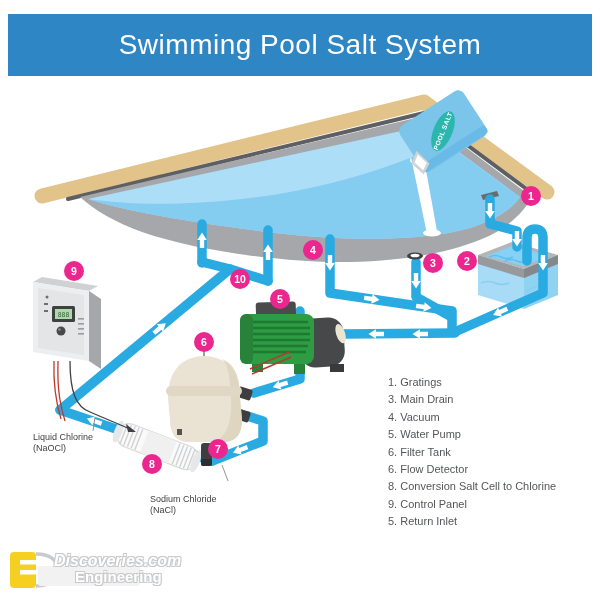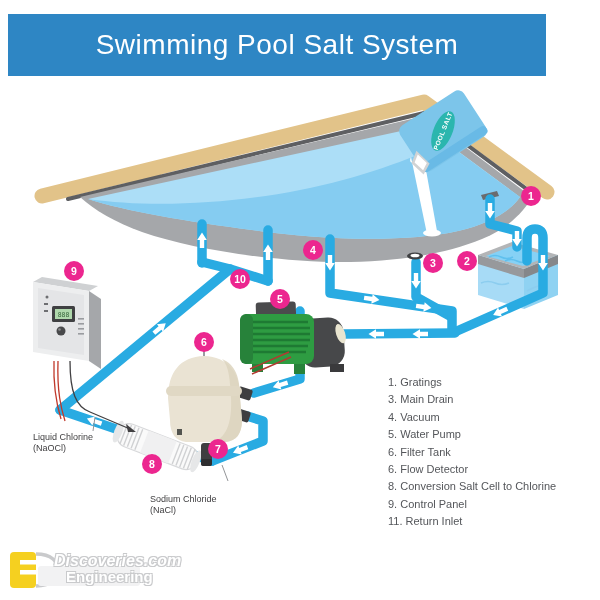--- a/index.html
+++ b/index.html
@@ -1,37 +1,37 @@
 <!DOCTYPE html>
 <html style="--title_bg: #2E86C4; --pipe: #29ABE2; --badge: #EC268F; --deck: #E2C389; --water: #ACDEF7; --water_deep: #85CCF1; --pool_gray: #A5A7AA; --pump_green: #2E9C42; --tank_beige: #EAE3D3; --dark: #47484A;"><head>
 <meta charset="utf-8">
 <style>
   html,body{margin:0;padding:0;background:#ffffff;}
   .stage{position:relative;width:600px;height:600px;background:#ffffff;overflow:hidden;
          font-family:"Liberation Sans",sans-serif;}
   .stage svg{position:absolute;left:0;top:0;}
-  .title-bar{position:absolute;left:8px;top:14px;width:538px;height:62px;
+  .title-bar{position:absolute;left:8px;top:14px;width:584px;height:62px;
              background:var(--title_bg,#2E86C4);display:flex;align-items:center;justify-content:center;}
   .title-bar span{color:#fff;font-size:28px;letter-spacing:.5px;}
   .legend{position:absolute;left:388px;top:374px;width:200px;}
   .legend div{font-size:11px;color:#54565a;line-height:17.4px;white-space:nowrap;}
   .flabel{position:absolute;text-align:left;color:#414042;font-size:9px;line-height:11px;}
   .flabel.lc{left:33px;top:432px;width:110px;}
   .flabel.sc{left:150px;top:482px;width:110px;margin-top:12px;}
   .pipe{fill:none;stroke:var(--pipe,#29ABE2);stroke-width:9.5;stroke-linecap:round;stroke-linejoin:round;}
   .arrow{fill:#ffffff;}
   .badge-c{fill:var(--badge,#EC268F);}
   .badge-t{fill:#ffffff;font:bold 10.5px "Liberation Sans",sans-serif;text-anchor:middle;}
   .bag-label-t{fill:#ffffff;font:bold 6.5px "Liberation Sans",sans-serif;text-anchor:middle;letter-spacing:.4px;}
   .lcd-t{fill:#2f5d33;font:6.5px "Liberation Mono",monospace;text-anchor:middle;}
   .logo{position:absolute;left:6px;top:546px;width:190px;height:48px;}
   .wm{position:absolute;color:#fff;font-weight:bold;
       text-shadow:-1px -1px 0 #c9cacc,1px -1px 0 #c9cacc,-1px 1px 0 #c9cacc,1px 1px 0 #c9cacc;}
   .wm.d{left:48px;top:6px;font-size:16px;font-style:italic;}
-  .wm.e{left:36px;top:22px;font-size:15px;padding-left:24px;}
+  .wm.e{left:45px;top:22px;font-size:15px;padding-left:24px;}
   .wm-pill{position:absolute;left:32px;top:20px;width:102px;height:20px;background:#f2f2f3;border-radius:3px;}
 </style>
 </head>
 <body>
 
 <div class="stage">
 
   <div class="title-bar">
     <span>Swimming Pool Salt System</span>
   </div>
@@ -229,21 +229,21 @@
 
   <div class="legend">
     <div>1. Gratings</div>
     <div>3. Main Drain</div>
     <div>4. Vacuum</div>
     <div>5. Water Pump</div>
     <div>6. Filter Tank</div>
     <div>6. Flow Detector</div>
     <div>8. Conversion Salt Cell to Chlorine</div>
     <div>9. Control Panel</div>
-    <div>11. Return Inlet</div>
+    <div>5. Return Inlet</div>
   </div>
 
   <div class="flabel lc">
     <span>Liquid Chlorine</span><br>
     <span>(NaOCl)</span>
   </div>
   <div class="flabel sc">
     <span>Sodium Chloride</span><br>
     <span>(NaCl)</span>
   </div>

